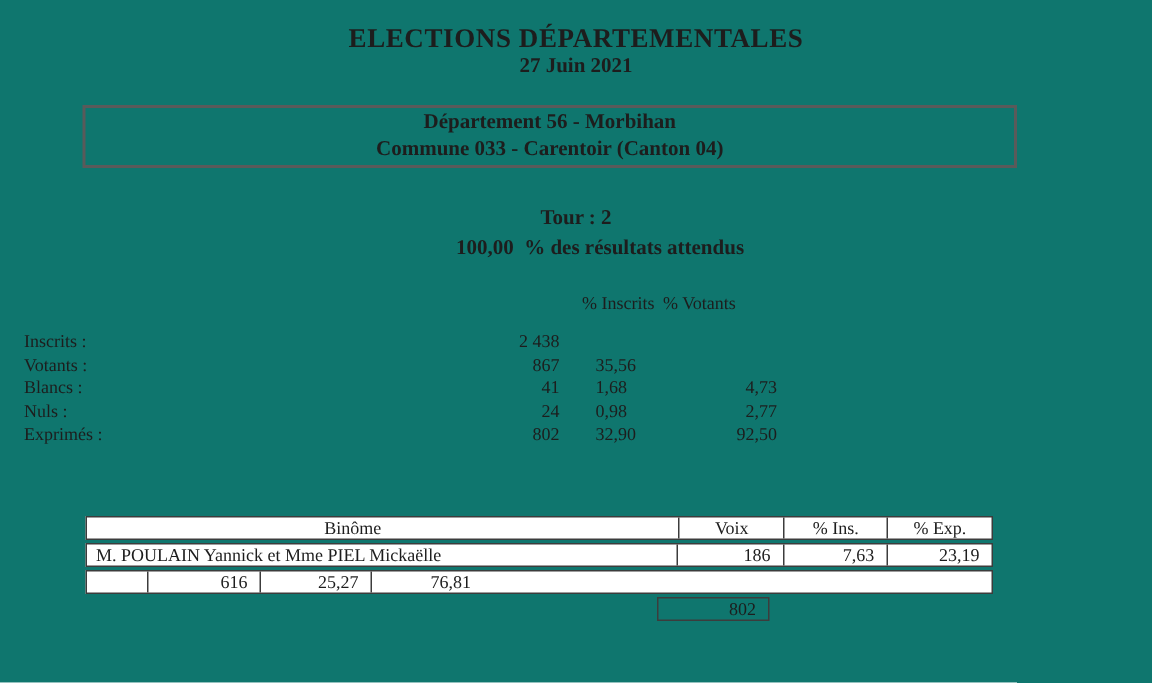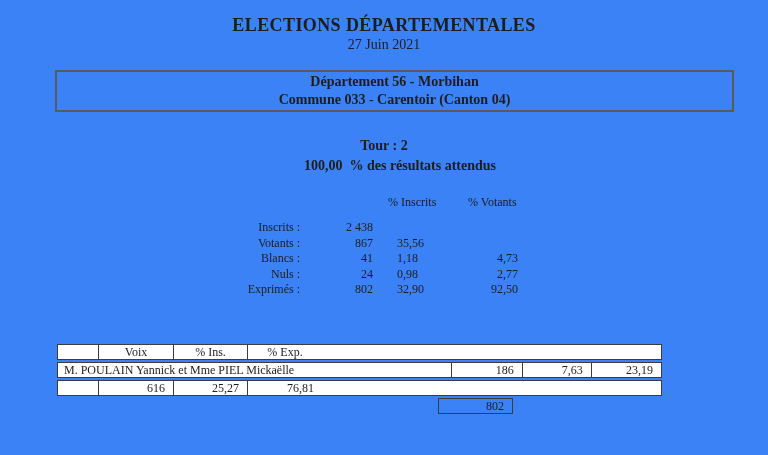--- a/index.html
+++ b/index.html
@@ -4,56 +4,56 @@
 <style>
   * { margin: 0; padding: 0; box-sizing: border-box; }
   html, body { background: #ffffff; }
   body {
     width: 768px; height: 455px;
     font-family: "Liberation Serif", "DejaVu Serif", serif;
     color: #1d1d1d;
     position: relative;
     overflow: hidden;
   }
-  .page { position: absolute; inset: 0; background: #3b82f6; }
+  .page { position: absolute; inset: 0; background: #0f766e; }
 
   .doc-title {
     position: absolute; top: 15px; left: 0; width: 100%;
     text-align: center; font-size: 18px; font-weight: bold; letter-spacing: 0.4px;
   }
   .doc-date {
     position: absolute; top: 37px; left: 0; width: 100%;
-    text-align: center; font-size: 14px; font-weight: normal;
+    text-align: center; font-size: 14px; font-weight: bold;
   }
 
   .header-box {
-    position: absolute; left: 55px; top: 70px; width: 679px; height: 42px;
+    position: absolute; left: 55px; top: 70px; width: 623px; height: 42px;
     border: 2px solid #5a5a5a;
     display: flex; flex-direction: column; justify-content: center;
   }
   .header-box div {
     text-align: center; font-size: 14px; font-weight: bold; line-height: 18px;
   }
 
   .tour-line1 {
     position: absolute; top: 138px; left: 0; width: 100%;
     text-align: center; font-size: 14px; font-weight: bold; white-space: pre;
   }
   .tour-line2 {
     position: absolute; top: 158px; left: 16px; width: 100%;
     text-align: center; font-size: 14px; font-weight: bold; white-space: pre;
   }
 
   .part-headers { position: absolute; top: 195px; left: 0; width: 100%; font-size: 12px; }
   .ph-inscrits { position: absolute; left: 388px; }
-  .ph-votants  { position: absolute; left: 468px; }
+  .ph-votants  { position: absolute; left: 442px; }
 
   .participation { position: absolute; top: 220px; left: 0; width: 100%; }
   .stat-row { position: relative; height: 15.6px; font-size: 12px; line-height: 15.6px; }
-  .s-label { position: absolute; left: 4px;   width: 296px; text-align: right; }
+  .s-label { position: absolute; left: 16px;   width: 296px; text-align: left; }
   .s-value { position: absolute; left: 300px; width: 73px; text-align: right; }
   .s-p1    { position: absolute; left: 397px; width: 70px; text-align: left; }
   .s-p2    { position: absolute; left: 448px; width: 70px; text-align: right; }
 
   .results { position: absolute; left: 57px; top: 344px; width: 605px; }
   .t-row {
     display: flex; width: 605px; height: 16px;
     border: 1.5px solid #3c3c3c; background: #ffffff;
   }
   .t-row + .t-row { margin-top: 2px; }
@@ -105,39 +105,40 @@
     </div>
     <div class="stat-row">
       <span class="s-label">Votants :</span>
       <span class="s-value">867</span>
       <span class="s-p1">35,56</span>
       <span class="s-p2"></span>
     </div>
     <div class="stat-row">
       <span class="s-label">Blancs :</span>
       <span class="s-value">41</span>
-      <span class="s-p1">1,18</span>
+      <span class="s-p1">1,68</span>
       <span class="s-p2">4,73</span>
     </div>
     <div class="stat-row">
       <span class="s-label">Nuls :</span>
       <span class="s-value">24</span>
       <span class="s-p1">0,98</span>
       <span class="s-p2">2,77</span>
     </div>
     <div class="stat-row">
       <span class="s-label">Exprimés :</span>
       <span class="s-value">802</span>
       <span class="s-p1">32,90</span>
       <span class="s-p2">92,50</span>
     </div>
   </div>
 
   <div class="results">
     <div class="t-row t-head">
+      <div class="t-cell c-binome">Binôme</div>
       <div class="t-cell c-voix">Voix</div>
       <div class="t-cell c-ins">% Ins.</div>
       <div class="t-cell c-exp">% Exp.</div>
     </div>
     <div class="t-row">
       <div class="t-cell c-binome cell-left">M. POULAIN Yannick et Mme PIEL Mickaëlle</div>
       <div class="t-cell c-voix cell-right">186</div>
       <div class="t-cell c-ins cell-right">7,63</div>
       <div class="t-cell c-exp cell-right">23,19</div>
     </div>

